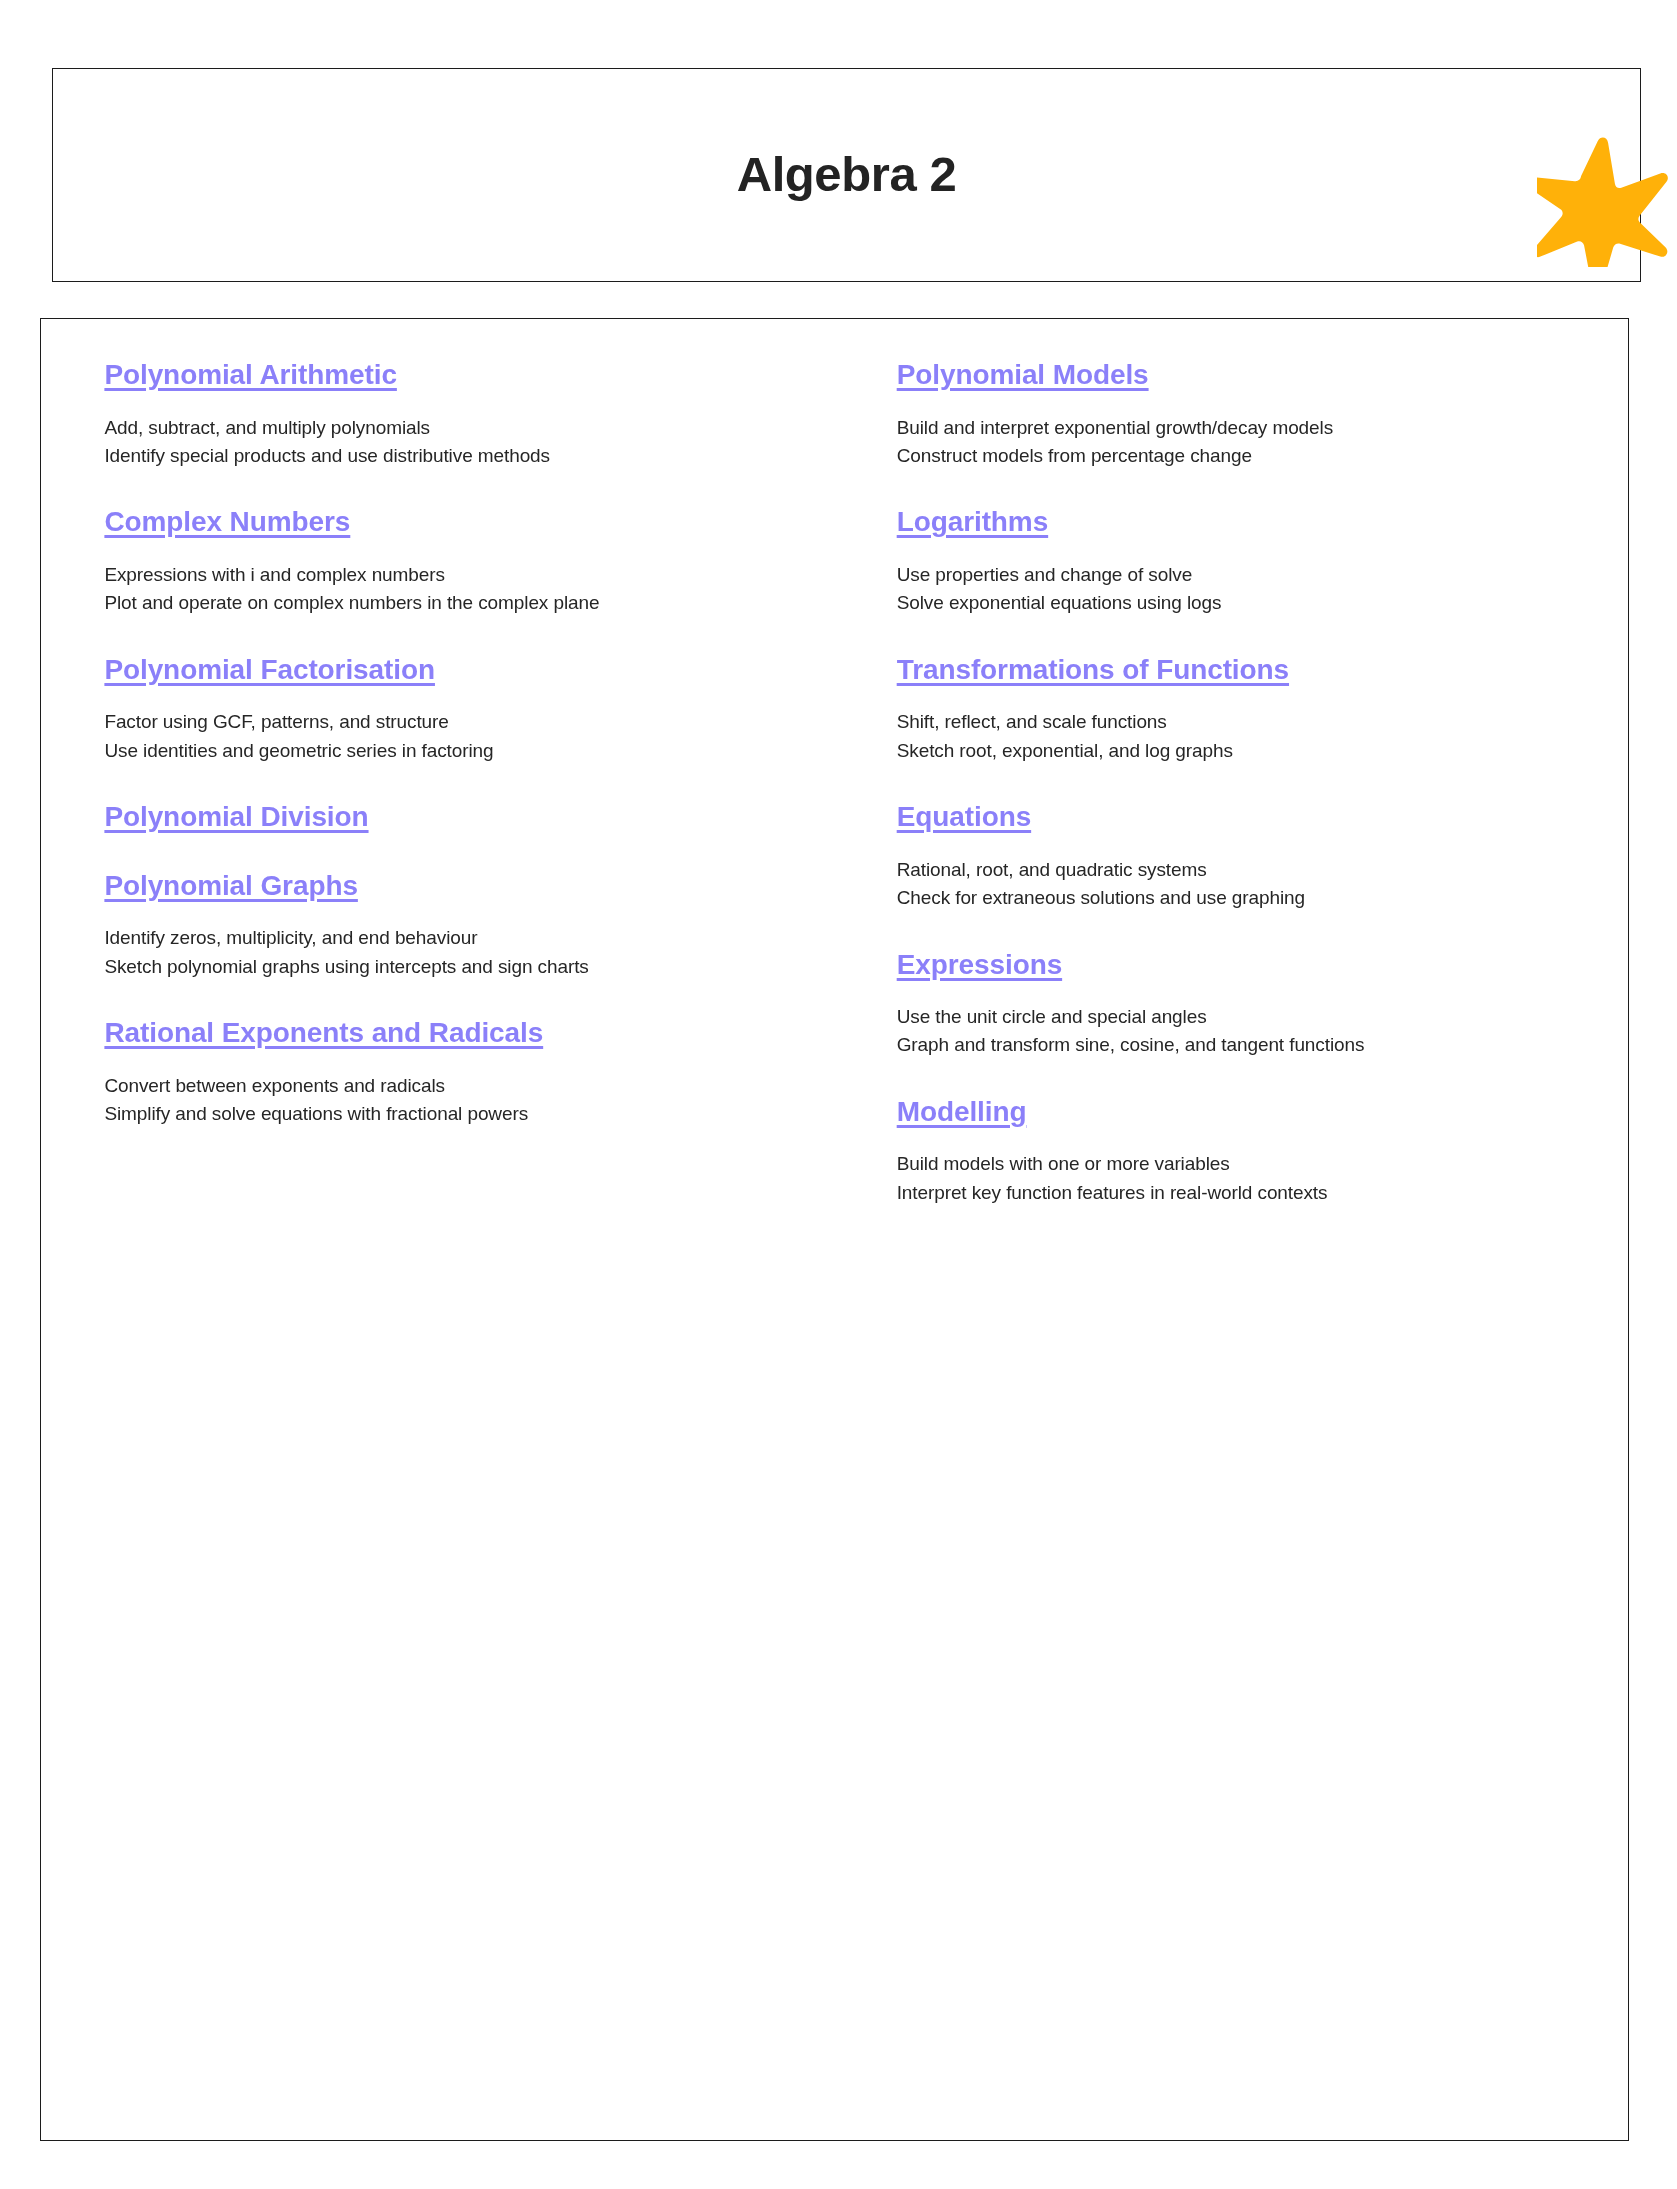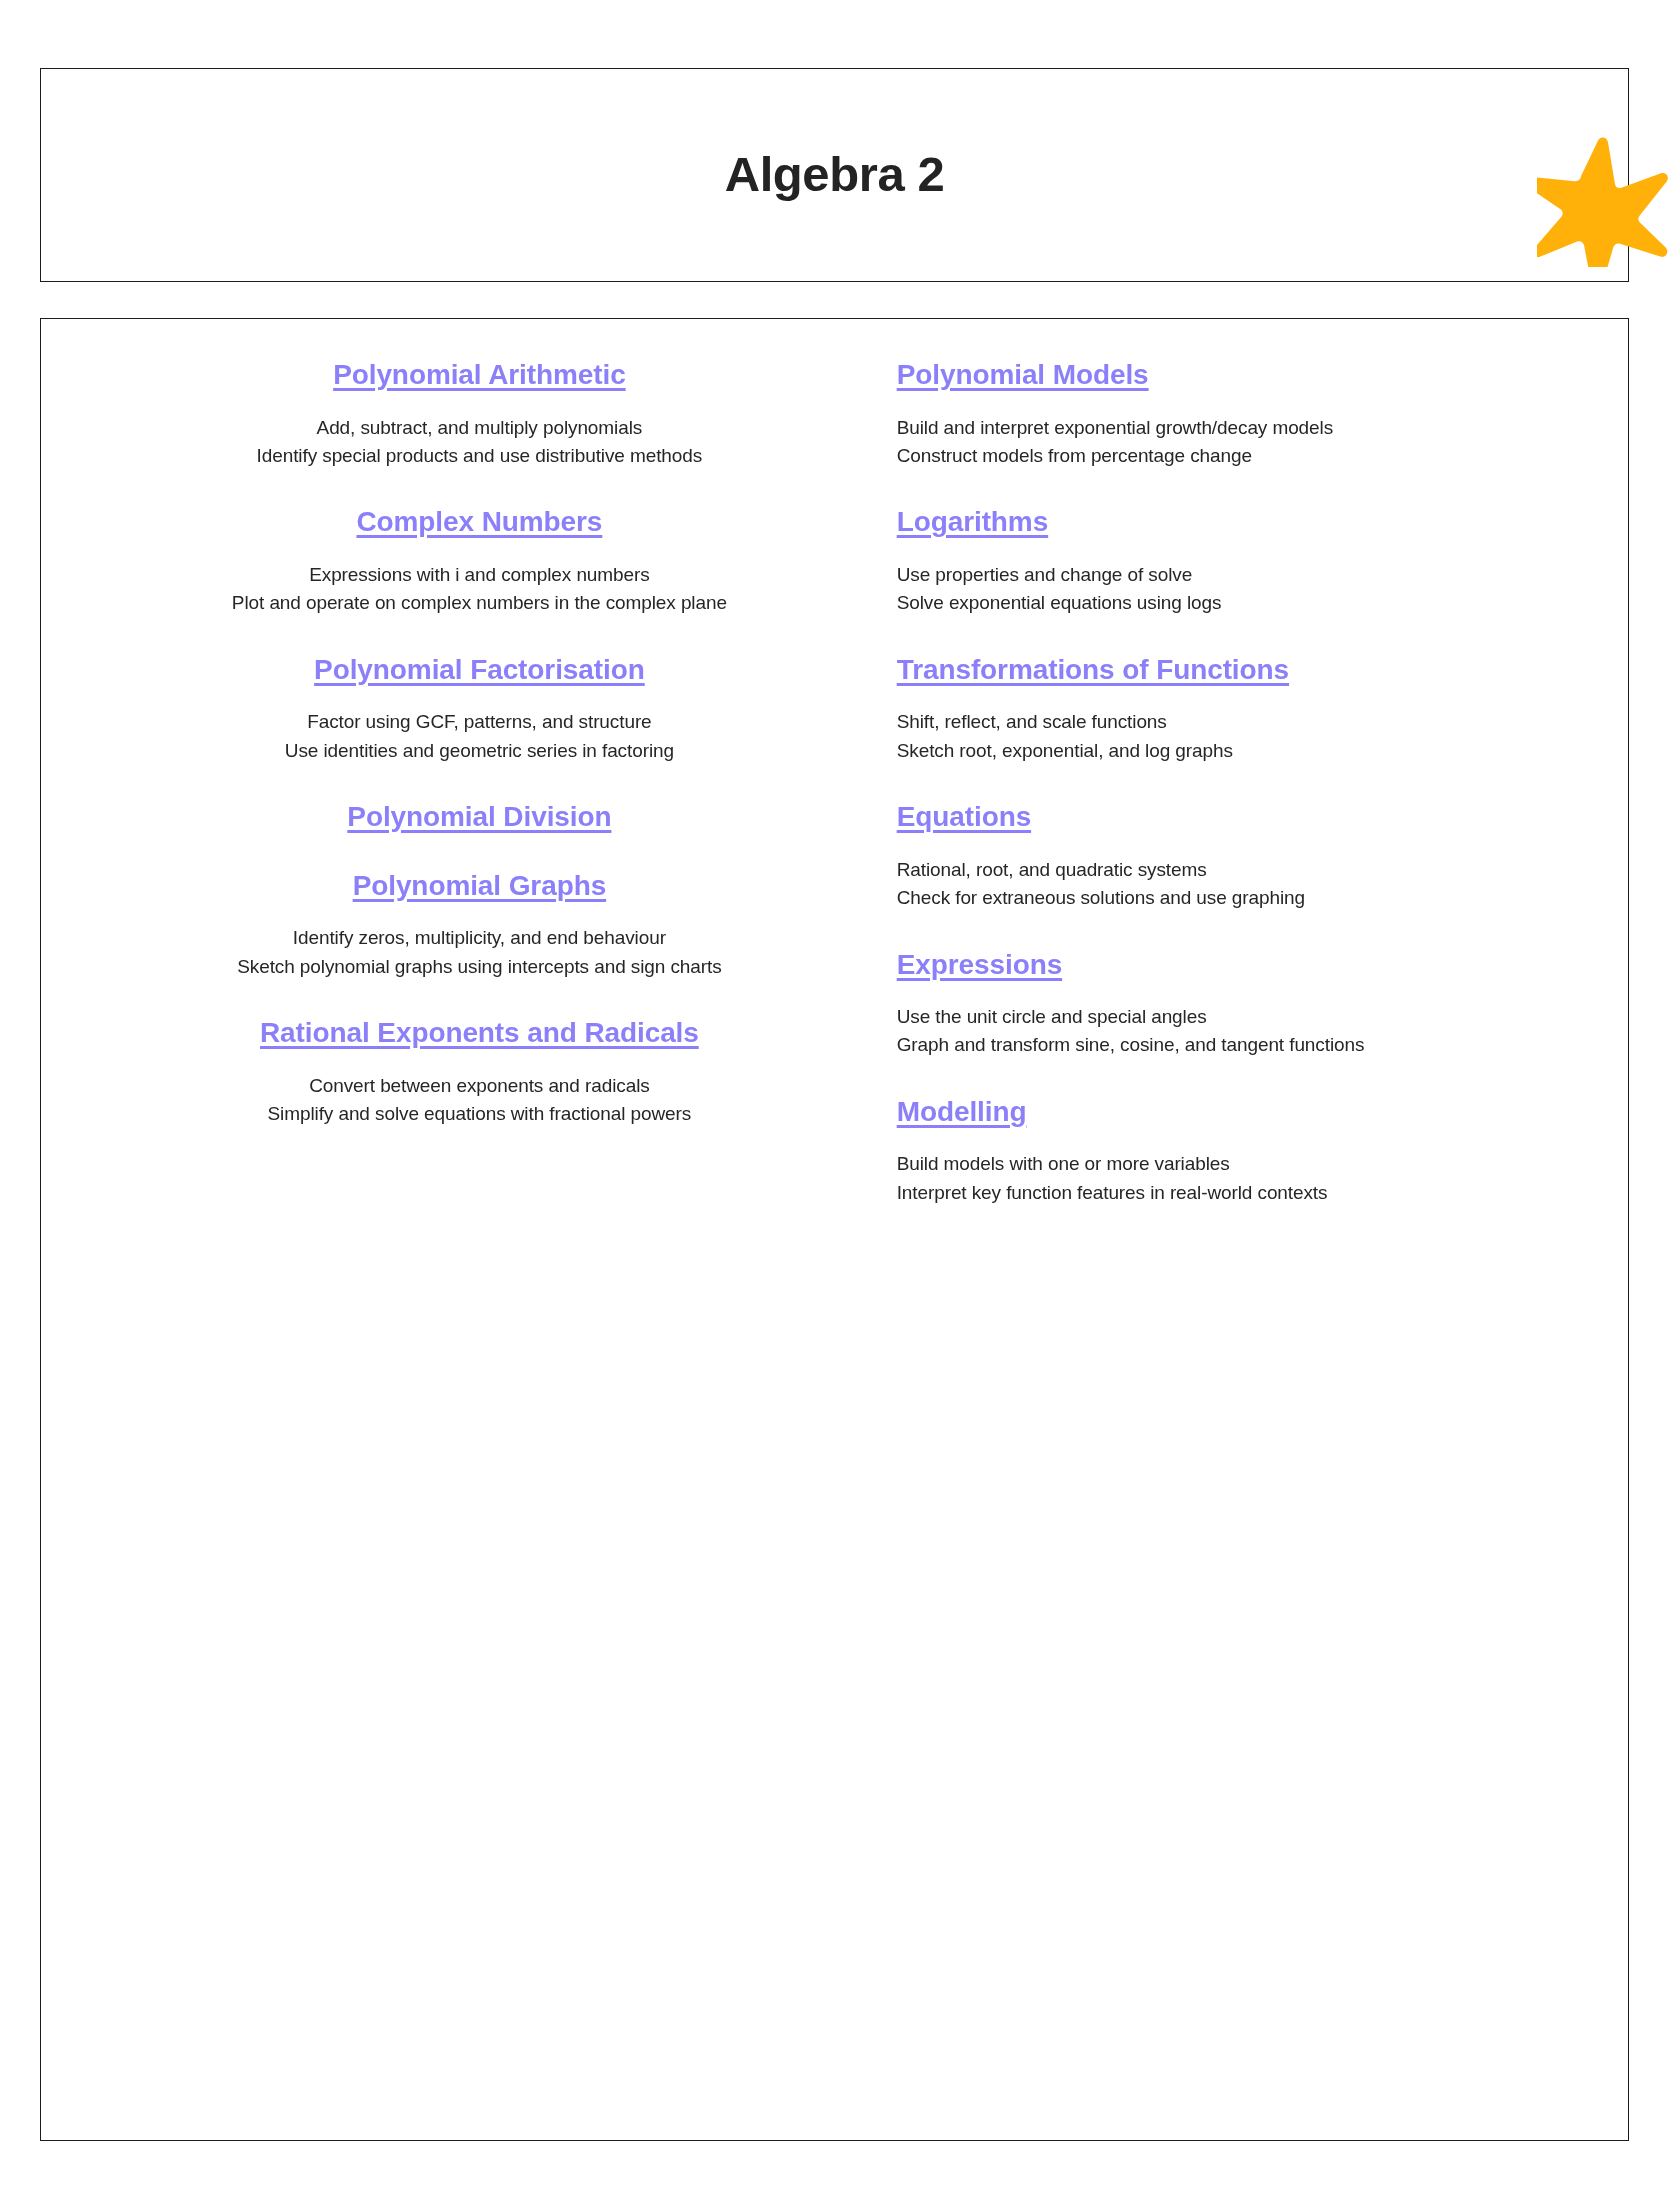--- a/index.html
+++ b/index.html
@@ -19,21 +19,21 @@
   .page {
     position: absolute;
     left: 0; top: 0;
     width: 1678px;
     height: 2189px;
   }
 
   
   .header-box {
     position: absolute;
-    left: 40px;
+    left: 52px;
     top: 68px;
     width: 1589px;
     height: 214px;
     border: 1.7px solid #1c1c1c;
     background: #ffffff;
     box-sizing: border-box;
     display: flex;
     align-items: center;
     justify-content: center;
   }
@@ -79,21 +79,20 @@
     box-sizing: border-box;
     padding: 39px 34px 34px 21.4px;
   }
   .col {
     box-sizing: border-box;
   }
   .col-left {
     width: 818px;
     padding-left: 42px;
     padding-right: 26px;
-    text-align: center;
   }
   .col-right {
     width: 711px;
     padding-left: 16.3px;
     padding-right: 17px;
   }
 
   .section { margin: 0 0 0 0; }
   .section + .section { margin-top: 35px; }
 

